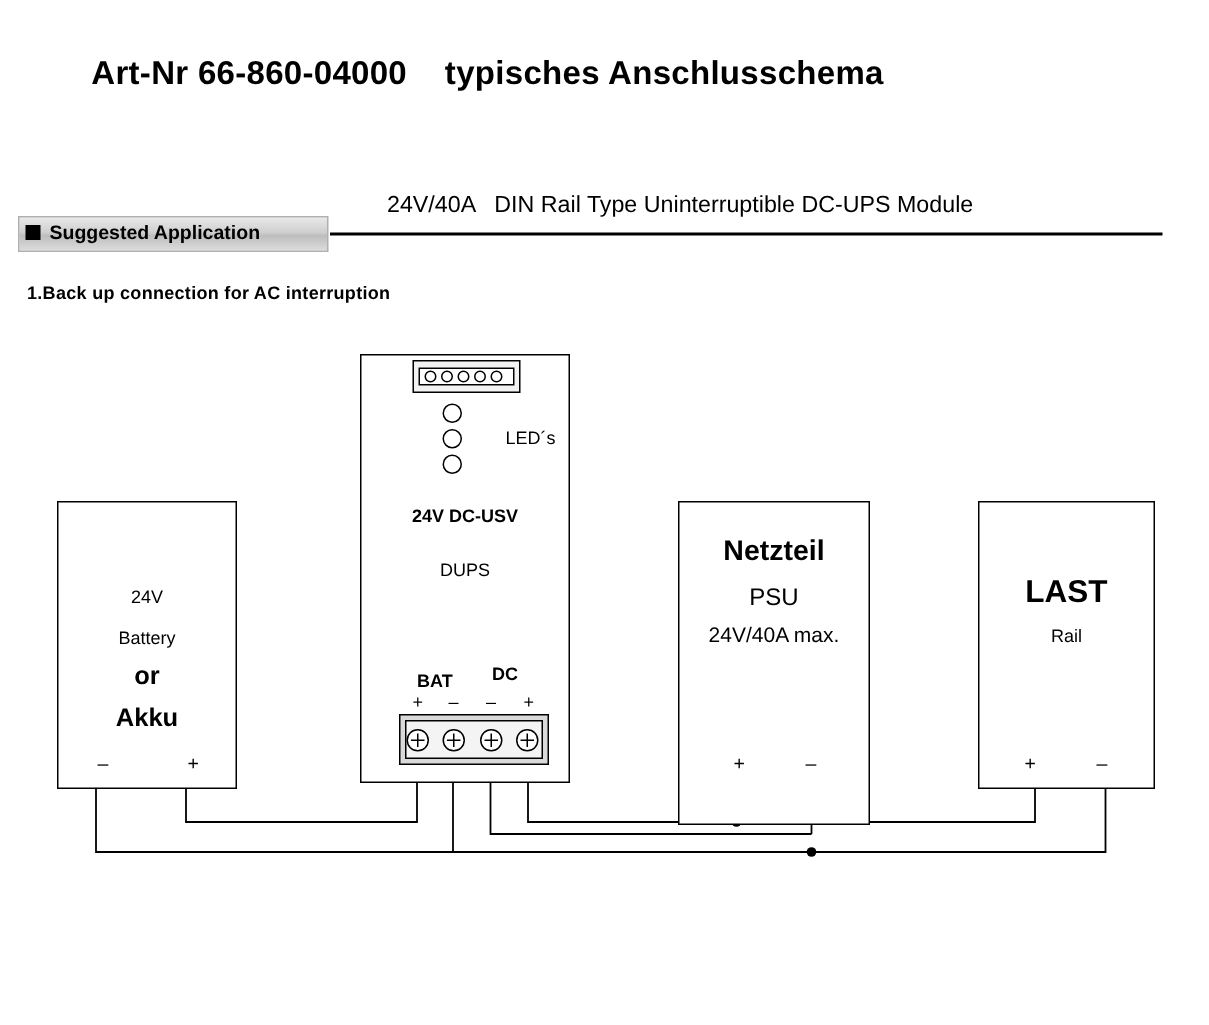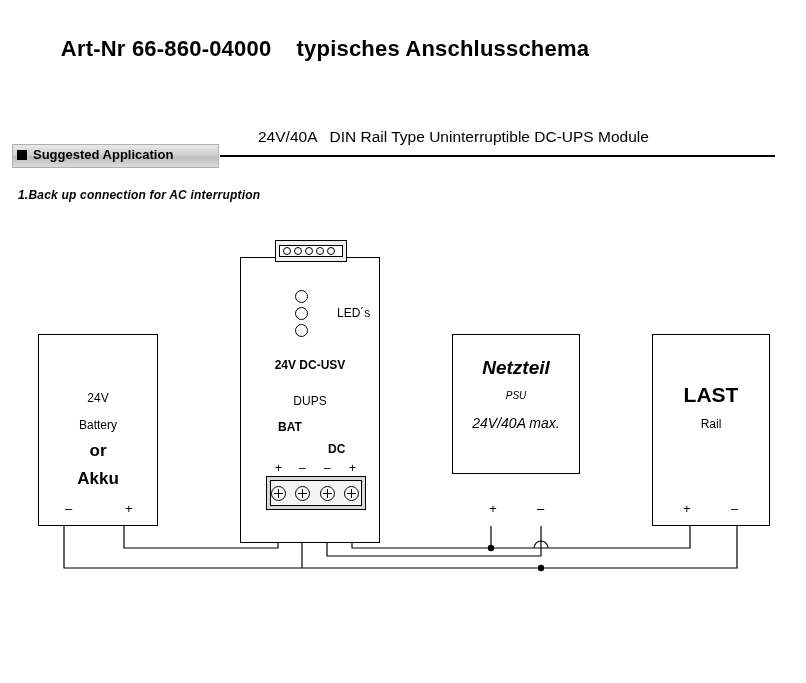--- a/index.html
+++ b/index.html
@@ -67,21 +67,20 @@
     top: 147px;
     font-size: 13px;
     font-weight: bold;
   }
   #step1 {
     left: 18px;
     top: 188px;
     font-size: 12px;
     font-weight: bold;
     letter-spacing: 0.2px;
-    font-style: italic;
   }
 
   
   .box {
     border: 1px solid #000000;
     background: #ffffff;
     box-sizing: border-box;
   }
   .boxlabel {
     position: absolute;
@@ -93,21 +92,21 @@
   
   #battery-box { left: 38px; top: 334px; width: 120px; height: 192px; padding-left: 34px; }
   #bat-l1 { top: 56px; font-size: 12px; }
   #bat-l2 { top: 83px; font-size: 12px; }
   #bat-l3 { top: 106px; font-size: 17px; font-weight: bold; }
   #bat-l4 { top: 134px; font-size: 17px; font-weight: bold; }
   #bat-minus { left: 26px; top: 166px; font-size: 13px; position: absolute; }
   #bat-plus  { left: 86px; top: 166px; font-size: 13px; position: absolute; }
 
   
-  #ups-box { left: 240px; top: 236px; width: 140px; height: 286px; margin-top: 21px; }
+  #ups-box { left: 240px; top: 236px; width: 140px; height: 286px; }
   #ups-title { top: 100px; font-size: 12px; font-weight: bold; white-space: pre; }
   #ups-sub { top: 136px; font-size: 12px; }
   #ups-leds-label { left: 96px; top: 48px; font-size: 12px; position: absolute; }
   .led {
     position: absolute;
     width: 11px;
     height: 11px;
     border: 1px solid #000000;
     border-radius: 50%;
     background: #ffffff;
@@ -175,28 +174,28 @@
     box-sizing: border-box;
   }
   .screw::before, .screw::after {
     content: "";
     position: absolute;
     background: #000000;
   }
   .screw::before { left: 2px; top: 6px; width: 9px; height: 1px; }
   .screw::after  { left: 6px; top: 2px; width: 1px; height: 9px; }
 
-  #lbl-bat { left: 278px; top: 420px; font-size: 12px; font-weight: bold; position: absolute; }
+  #lbl-bat { left: 278px; top: 447px; font-size: 12px; font-weight: bold; position: absolute; }
   #lbl-dc  { left: 328px; top: 442px; font-size: 12px; font-weight: bold; position: absolute; }
   .polar { position: absolute; font-size: 12px; }
 
   
-  #psu-box { left: 452px; top: 334px; width: 128px; height: 140px; font-style: italic; }
+  #psu-box { left: 452px; top: 334px; width: 128px; height: 216px; }
   #psu-l1 { top: 22px; font-size: 19px; font-weight: bold; }
-  #psu-l2 { top: 55px; font-size: 10px; }
+  #psu-l2 { top: 55px; font-size: 16px; }
   #psu-l3 { top: 80px; font-size: 14px; }
   #psu-plus  { left: 36px; top: 166px; font-size: 13px; position: absolute; }
   #psu-minus { left: 84px; top: 166px; font-size: 13px; position: absolute; }
 
   
   #load-box { left: 652px; top: 334px; width: 118px; height: 192px; }
   #load-l1 { top: 48px; font-size: 21px; font-weight: bold; }
   #load-l2 { top: 82px; font-size: 12px; }
   #load-plus  { left: 30px; top: 166px; font-size: 13px; position: absolute; }
   #load-minus { left: 78px; top: 166px; font-size: 13px; position: absolute; }

